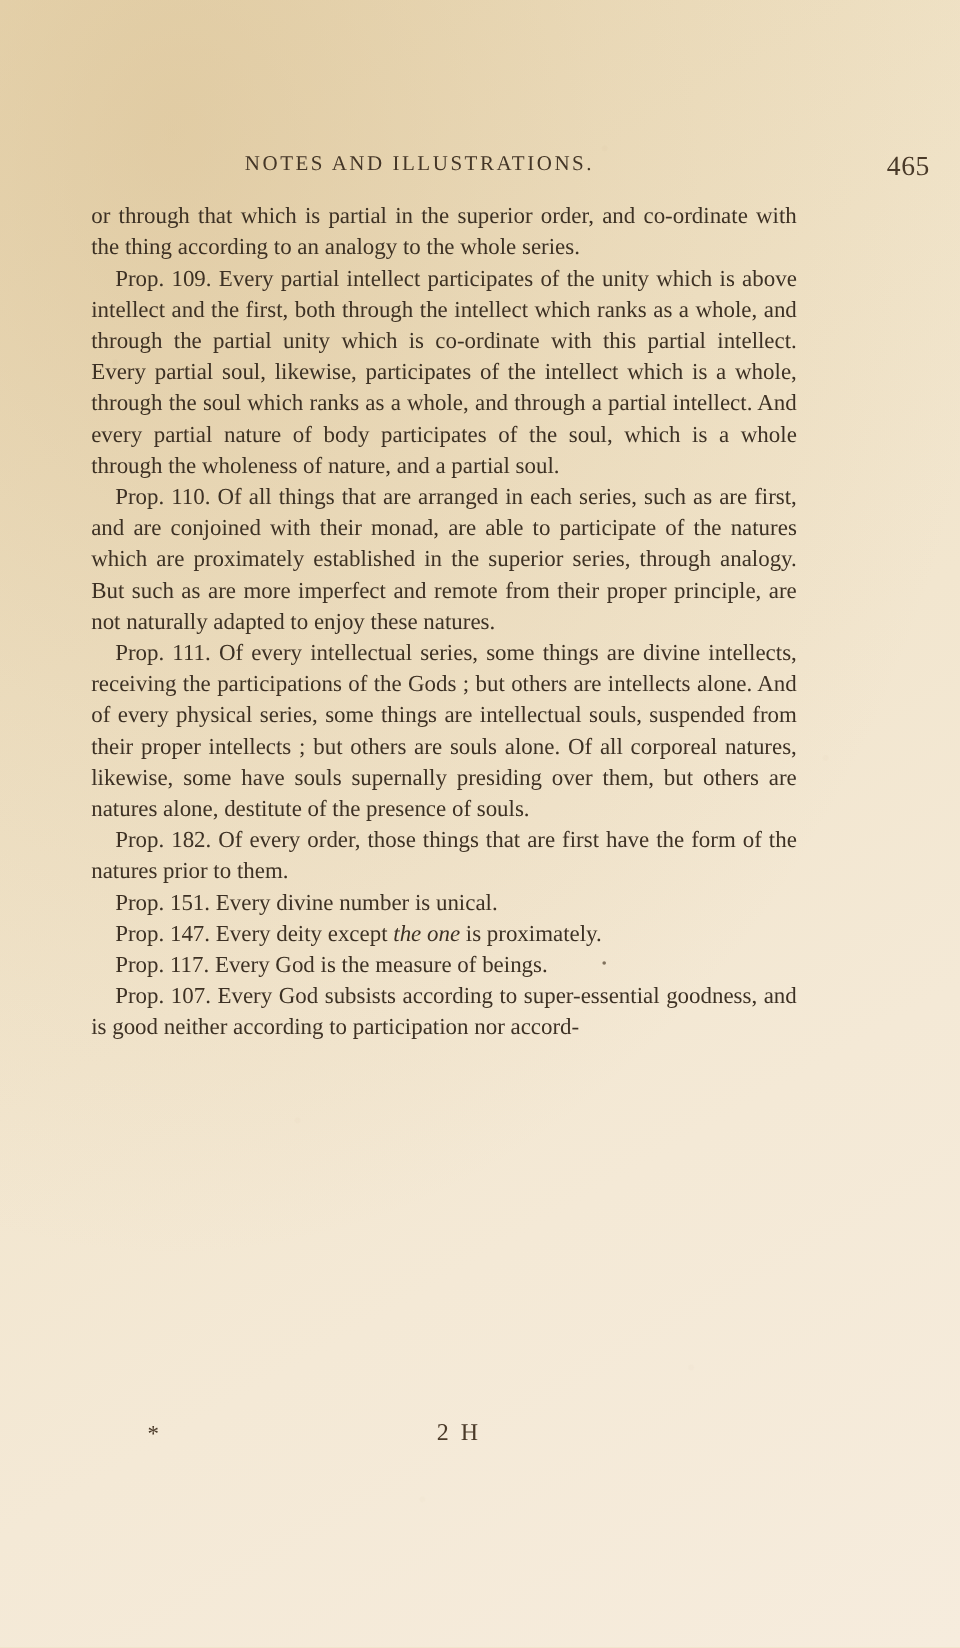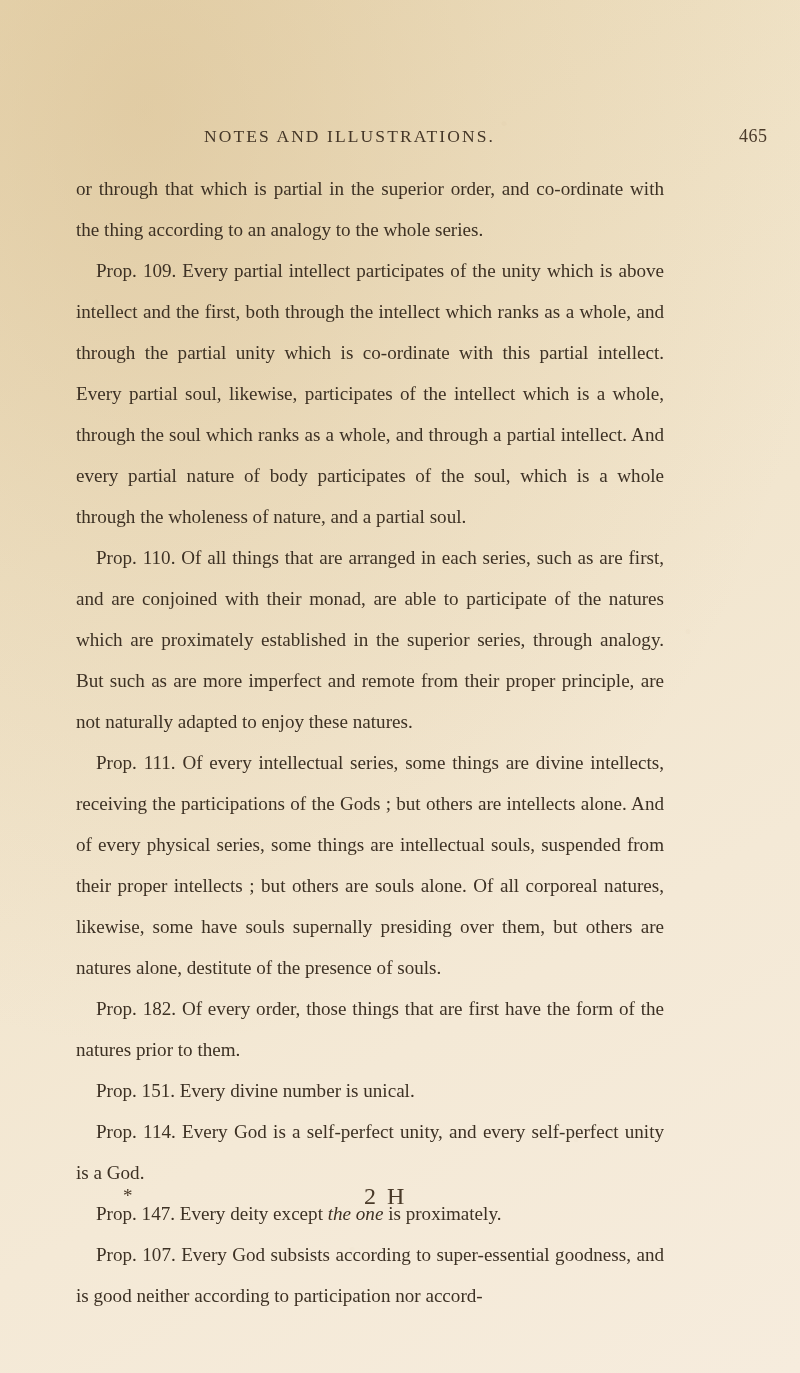--- a/index.html
+++ b/index.html
@@ -62,33 +62,33 @@
     text-transform: uppercase;
     color: #443627;
     white-space: nowrap;
     margin-right: auto;
     margin-left: 128px;
   }
   .head-folio {
     position: absolute;
     left: 100%;
     margin-left: 76px;
-    font-size: 18px;
+    font-size: 23px;
     color: #4a3a29;
     letter-spacing: 0.5px;
   }
 
   
   .textblock {
     position: absolute;
     left: 76px;
     top: 168px;
     width: 588px;
     font-size: 19.1px;
-    line-height: 41px;
+    line-height: 26px;
     text-align: justify;
     color: #3d3124;
   }
   .para {
     margin: 0;
     text-indent: 20px;
     text-align: justify;
     text-justify: inter-word;
   }
   .para.no-indent {
@@ -122,21 +122,21 @@
     position: absolute;
     left: 47px;
     top: 0;
     font-size: 19px;
     line-height: 1;
   }
   .footer-signature {
     position: absolute;
     left: 288px;
     top: -3px;
-    font-size: 24px;
+    font-size: 20px;
     letter-spacing: 2.5px;
   }
 </style>
 </head>
 <body>
 
 <div class="paper-tint"></div>
 <div class="paper-grain"></div>
 
 <div class="page">
@@ -146,22 +146,22 @@
     <span class="head-folio">465</span>
   </div>
 
   <div class="textblock">
     <p class="para no-indent">or through that which is partial in the superior order, and co-ordinate with the thing according to an analogy to the whole series.</p>
     <p class="para">Prop. 109.  Every partial intellect participates of the unity which is above intellect and the first, both through the intellect which ranks as a whole, and through the partial unity which is co-ordinate with this partial intellect.  Every partial soul, likewise, participates of the intellect which is a whole, through the soul which ranks as a whole, and through a partial intellect.  And every partial nature of body participates of the soul, which is a whole through the wholeness of nature, and a partial soul.</p>
     <p class="para">Prop. 110.  Of all things that are arranged in each series, such as are first, and are conjoined with their monad, are able to participate of the natures which are proximately established in the superior series, through analogy.  But such as are more imperfect and remote from their proper principle, are not naturally adapted to enjoy these natures.</p>
     <p class="para">Prop. 111.  Of every intellectual series, some things are divine intellects, receiving the participations of the Gods ; but others are intellects alone.  And of every physical series, some things are intellectual souls, suspended from their proper intellects ; but others are souls alone.  Of all corporeal natures, likewise, some have souls supernally presiding over them, but others are natures alone, destitute of the presence of souls.</p>
     <p class="para">Prop. 182.  Of every order, those things that are first have the form of the natures prior to them.</p>
     <p class="para">Prop. 151.  Every divine number is unical.</p>
-    <p class="para">Prop. 114.  Every God is a self-perfect unity, and every self-perfect unity is a God.</p>
     <p class="para"><span>Prop. 147.  Every deity except </span><em>the one</em><span> is proximately.</span></p>
+    <p class="para"><span>Prop. 117.  Every God is the measure of beings.</span><span class="stray-dot"></span></p>
     <p class="para">Prop. 107.  Every God subsists according to super-essential goodness, and is good neither according to participation nor accord-</p>
   </div>
 
   <div class="footer-line">
     <span class="footer-asterisk">*</span>
     <span class="footer-signature">2 H</span>
   </div>
 
 </div>
 

